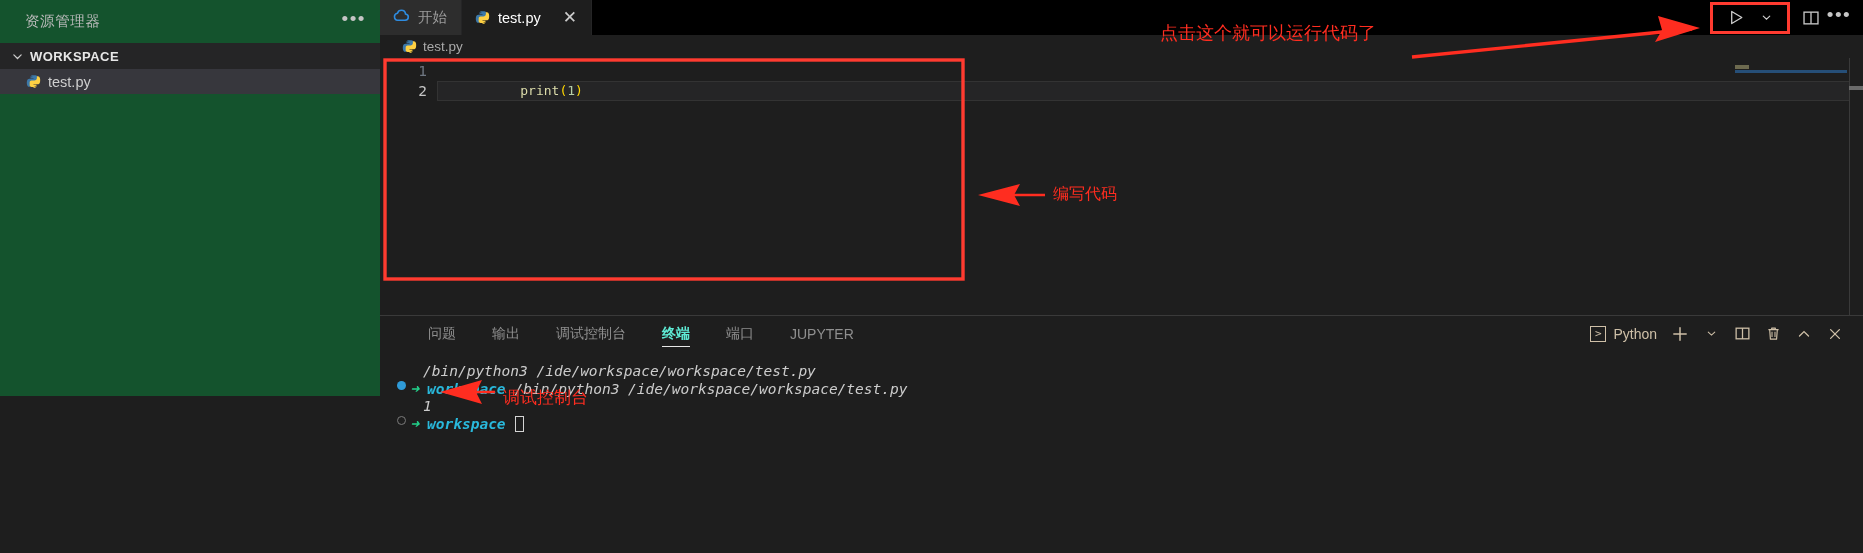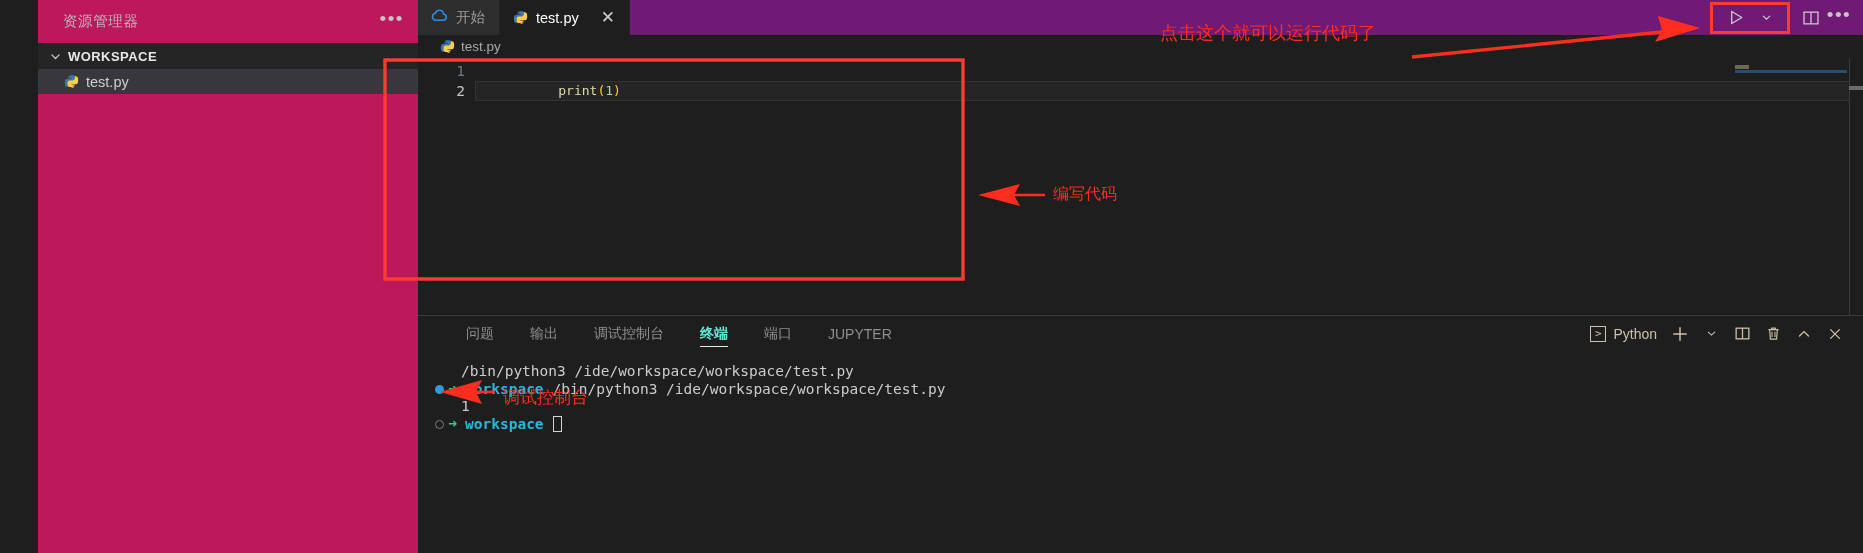--- a/index.html
+++ b/index.html
@@ -6,25 +6,24 @@
   html, body {
     width: 1863px; height: 553px;
     background: #1e1e1e;
     font-family: "Liberation Sans", "DejaVu Sans", sans-serif;
     overflow: hidden;
   }
   .app { position: relative; width: 1863px; height: 553px; display: flex; }
 
   
   .sidebar {
-    width: 380px; height: 553px;
-    background: #be185d;
+    width: 380px; height: 396px;
+    background: #14532d;
     flex: 0 0 380px;
     position: relative;
-    margin-left: 38px;
   }
   .sidebar-header {
     height: 43px; display: flex; align-items: center;
     padding: 0 14px 0 25px; justify-content: space-between;
   }
   .sidebar-title {
     font-size: 14.5px; color: #bbbbbb; letter-spacing: .6px;
     font-family: "Liberation Sans", "DejaVu Sans", sans-serif;
   }
   .dots-h {
@@ -51,21 +50,21 @@
 
   
   .main {
     flex: 1 1 auto; height: 553px; position: relative;
     background: #1e1e1e; display: flex; flex-direction: column;
     min-width: 0;
   }
 
   
   .tabbar {
-    height: 35px; background: #701a75; display: flex; align-items: stretch;
+    height: 35px; background: #000000; display: flex; align-items: stretch;
     position: relative; flex: 0 0 35px;
   }
   .tab {
     display: flex; align-items: center; gap: 8px;
     padding: 0 14px 0 13px; cursor: pointer; position: relative;
     border-right: 1px solid #252526;
   }
   .tab.inactive { background: #2d2d2d; color: #9a9a9a; }
   .tab.active   { background: #1e1e1e; color: #ffffff; }
   .tab-label { font-size: 14.5px; white-space: nowrap; }
@@ -175,21 +174,21 @@
     font-size: 11px; font-family: "DejaVu Sans Mono", monospace;
     color: #cfc0a8; line-height: 1;
   }
   .term-body {
     flex: 1 1 auto; padding: 12px 0 0 8px; position: relative;
     font-family: "DejaVu Sans Mono", monospace; font-size: 14.5px;
     overflow: hidden;
   }
   .term-line {
     height: 17.5px; line-height: 17.5px; display: flex;
-    align-items: center; white-space: pre; color: #cccccc;
+    white-space: pre; color: #cccccc; font-style: italic;
   }
   .t-dot {
     width: 9px; height: 9px; border-radius: 50%; margin: 0 4px 0 9px;
     flex: 0 0 9px;
   }
   .t-dot.filled { background: #2f9bd8; }
   .t-dot.hollow { background: transparent; border: 1.4px solid #7a7a7a; }
   .t-dot.none   { background: transparent; }
   .t-arrow { color: #23d18b; margin-right: 8px; font-size: 15px; }
   .t-ws   { color: #29b8db; font-weight: bold; margin-right: 9px; }

